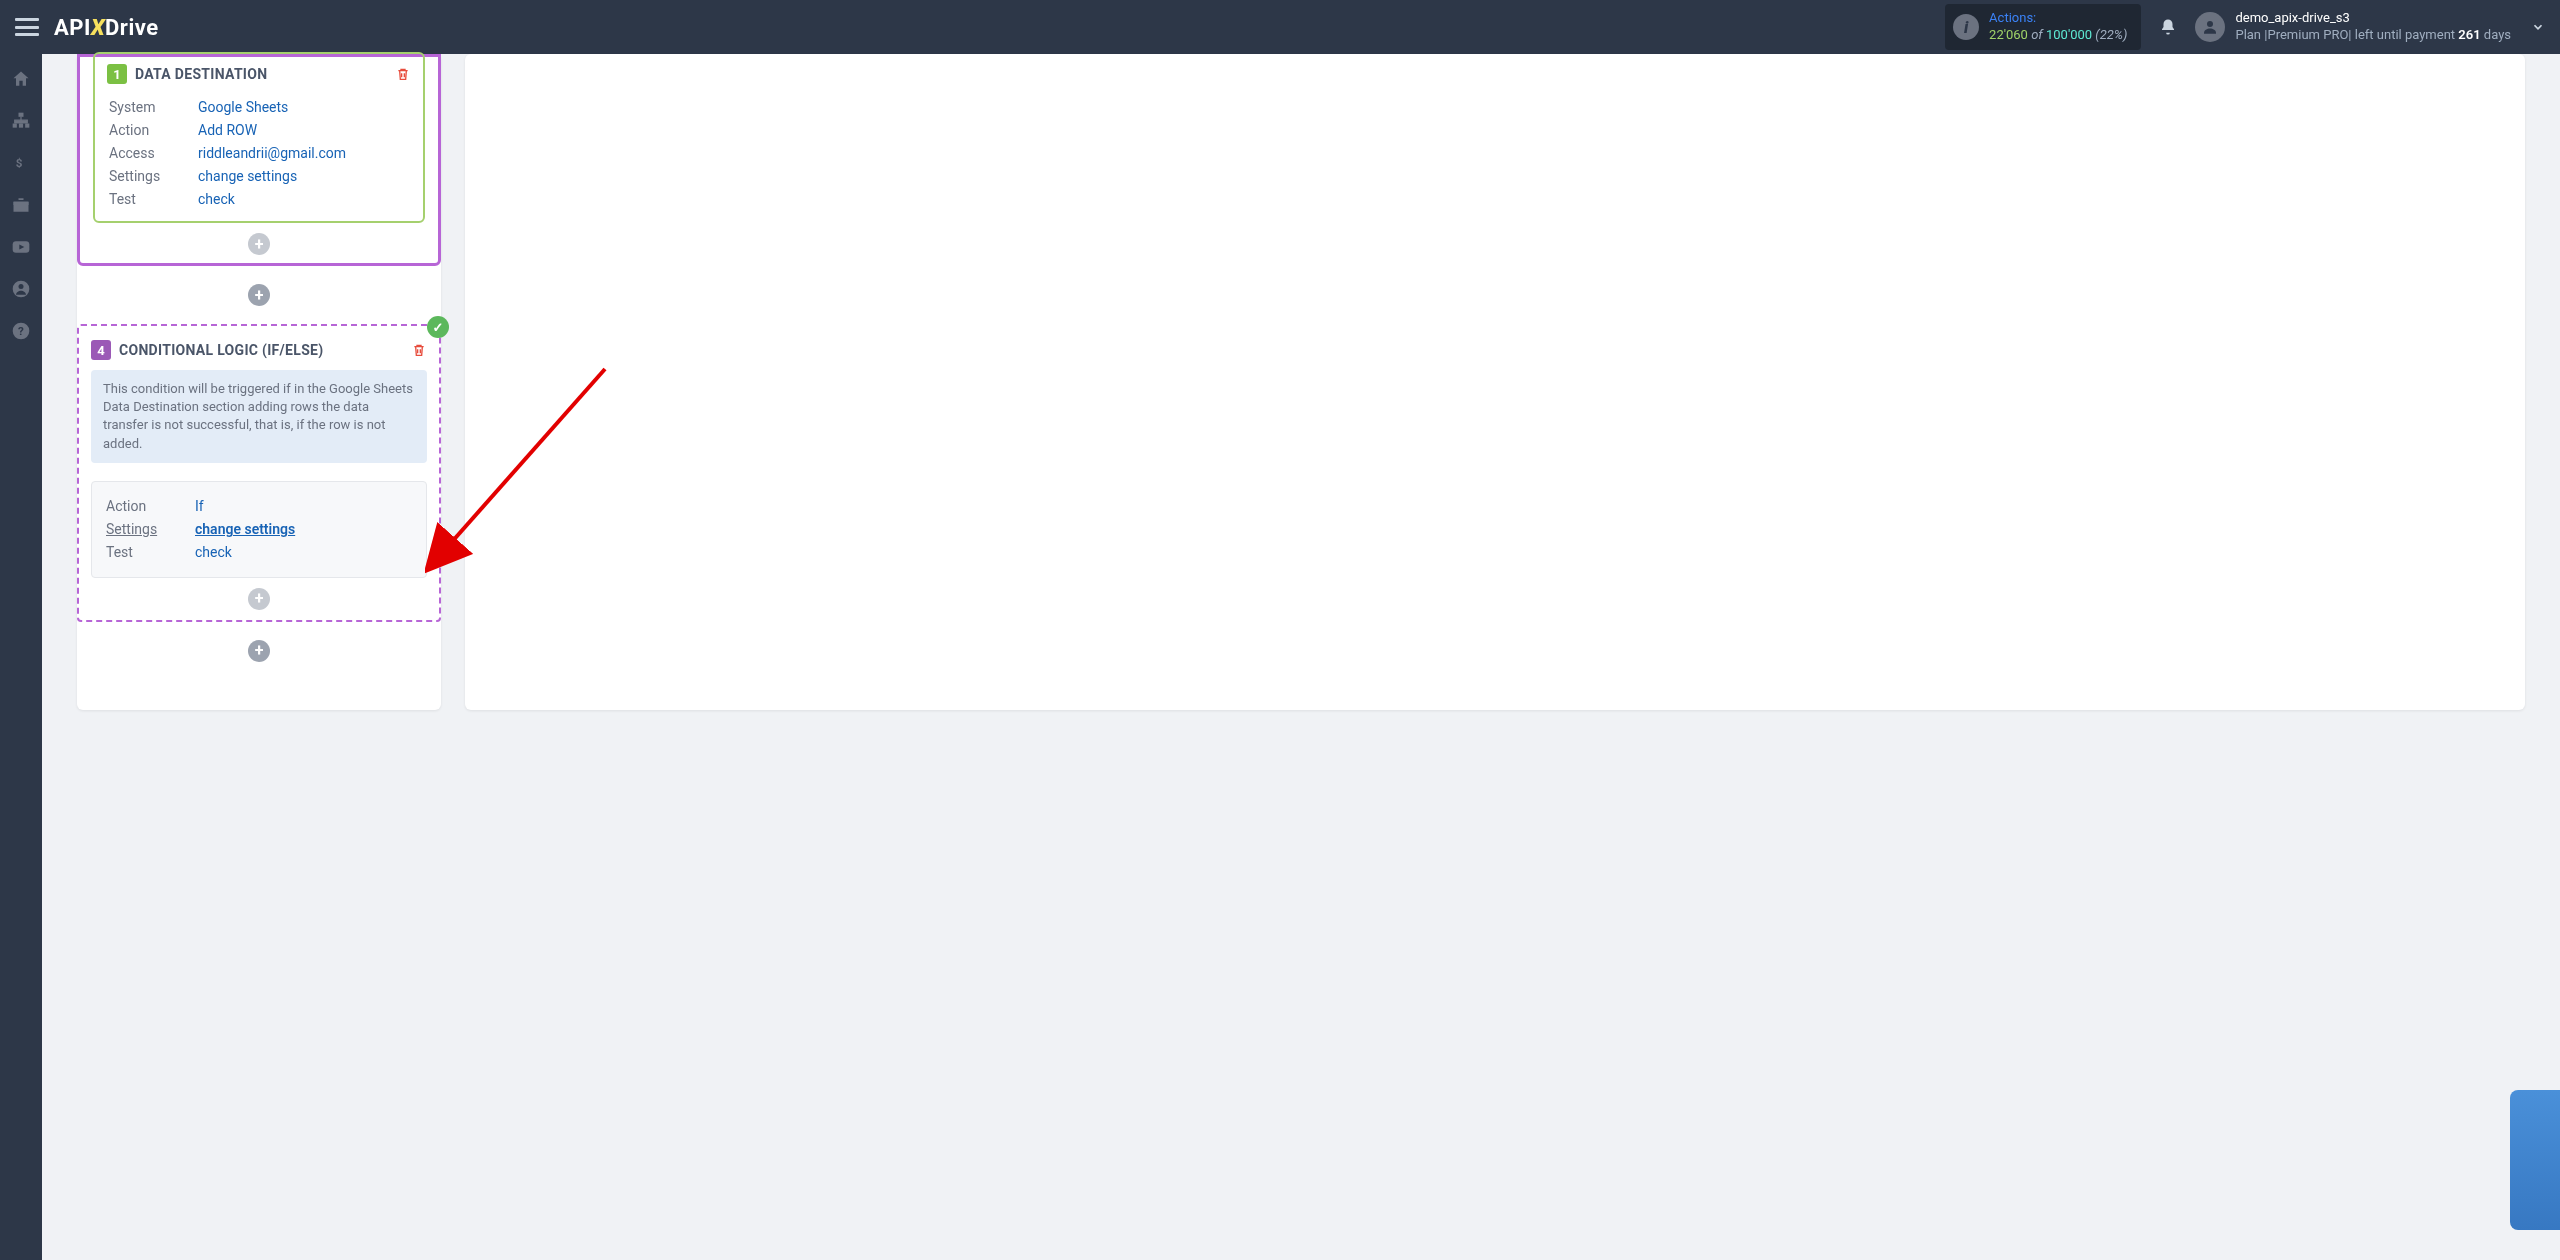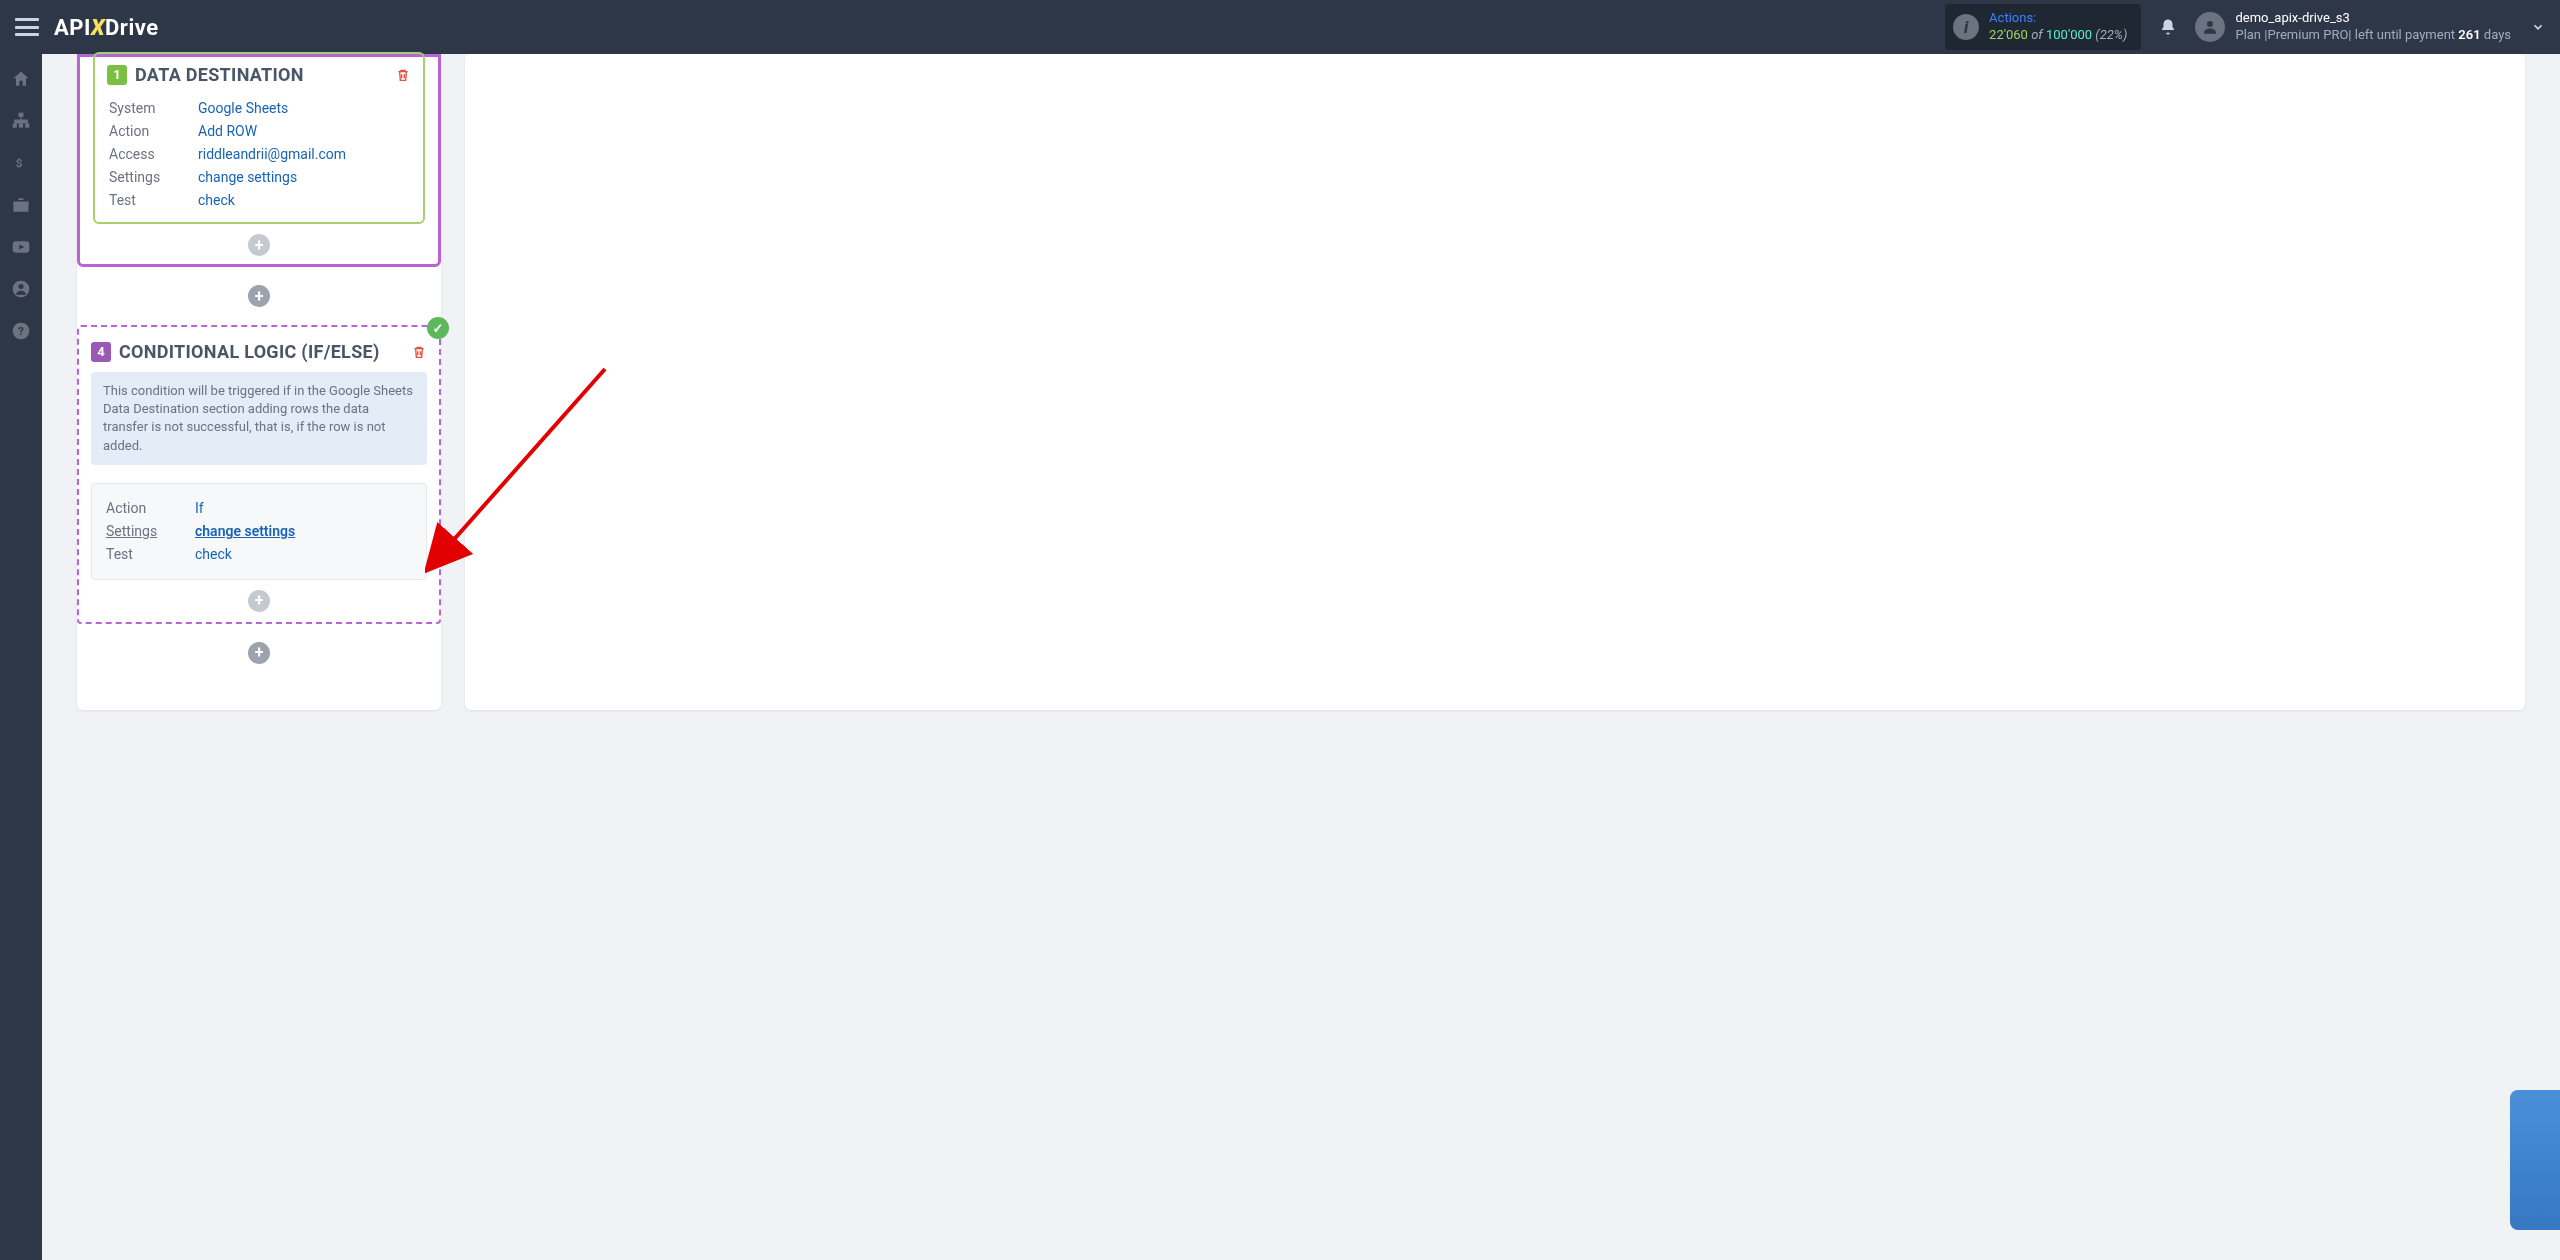--- a/index.html
+++ b/index.html
@@ -40,21 +40,21 @@
     .main { margin-left: 42px; padding: 0 35px 30px; display: flex; gap: 24px; }
     .panel-left { width: 364px; background: #fff; border-radius: 6px; padding: 0 15px 35px; position: relative; height: 656px; box-shadow: 0 1px 3px rgba(0,0,0,0.08); }
     .panel-right { flex: 1; background: #fff; border-radius: 6px; height: 656px; box-shadow: 0 1px 3px rgba(0,0,0,0.08); position: relative; }
     
     
     .block-purple { border: 3px solid #b765d6; border-bottom-left-radius: 6px; border-bottom-right-radius: 6px; margin: 0 -15px; padding: 0 13px 8px; }
     .block-inner { border: 2px solid #a5d06e; border-radius: 6px; padding: 10px 12px; margin-top: -5px; }
     .block-header { display: flex; align-items: center; margin-bottom: 10px; }
     .badge-num { width: 20px; height: 20px; background: #7bc043; color: #fff; font-weight: 700; font-size: 13px; border-radius: 3px; display: flex; align-items: center; justify-content: center; margin-right: 8px; }
     .badge-num.purple { background: #9b59b6; }
-    .block-title { font-size: 18px; font-weight: 700; color: #4a5568; letter-spacing: 0.3px; text-align: right; }
+    .block-title { font-size: 14px; font-weight: 700; color: #4a5568; letter-spacing: 0.3px; text-align: right; }
     .trash { margin-left: auto; color: #e74c3c; cursor: pointer; width: 16px; height: 16px; }
     .row-table { width: 100%; font-size: 14px; }
     .row-table tr { height: 21px; }
     .row-table td:first-child { color: #6b7280; width: 87px; }
     .row-table td:last-child a { color: #1863b5; text-decoration: none; }
     .row-table td.underline a { text-decoration: underline; font-weight: 600; }
     .row-table td.lbl-underline { text-decoration: underline; }
     
     .plus-circle { width: 22px; height: 22px; border-radius: 50%; background: #d1d5db; color: #fff; font-size: 16px; font-weight: 700; display: flex; align-items: center; justify-content: center; margin: 10px auto 0; cursor: pointer; }
     .plus-circle.gray { background: #9ca3af; }

